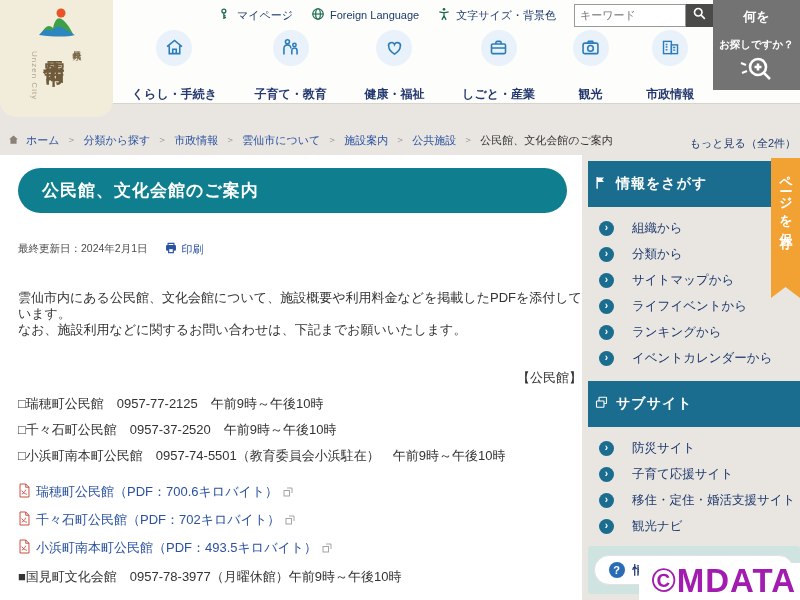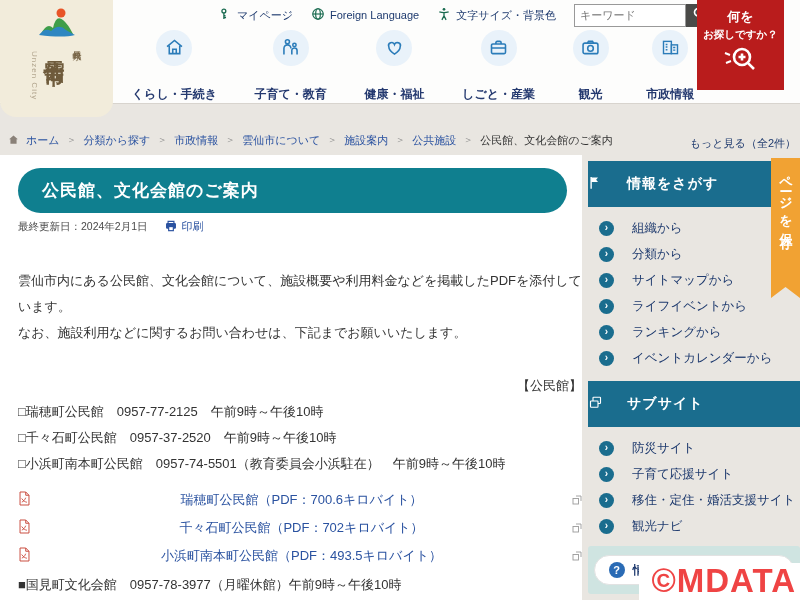--- a/index.html
+++ b/index.html
@@ -28,54 +28,54 @@
   .search-btn{width:27px;height:23px;background:#4a4a48;border:none;display:flex;align-items:center;
               justify-content:center;cursor:pointer;}
 
   .nav-bar{position:absolute;left:113px;top:30px;width:600px;height:72px;display:flex;
            justify-content:space-around;align-items:center;}
   .nav-item{display:flex;flex-direction:column;align-items:center;gap:20px;cursor:pointer;}
   .nav-ic{width:36px;height:36px;border-radius:50%;background:#e9f2fa;display:flex;
           align-items:center;justify-content:center;color:#2b7cb9;}
   .nav-label{font-size:12px;color:#24396f;font-weight:bold;white-space:nowrap;}
 
-  .promo{position:absolute;right:16px;top:0;width:87px;height:90px;background:#b91c1c;color:#fff;
+  .promo{position:absolute;right:0;top:0;width:87px;height:90px;background:#737373;color:#fff;
          display:flex;flex-direction:column;align-items:center;cursor:pointer;z-index:7;}
   .promo-l1{font-size:13px;font-weight:bold;margin-top:8px;}
-  .promo-l2{font-size:10.5px;font-weight:bold;margin-top:2px;white-space:nowrap;}
+  .promo-l2{font-size:10.5px;font-weight:bold;margin-top:12px;white-space:nowrap;}
   .promo-ic{margin-top:3px;}
 
   
   .breadcrumb{position:absolute;left:8px;top:130px;width:580px;height:20px;display:flex;
               align-items:center;gap:7px;font-size:11px;white-space:nowrap;}
   .bc-link{color:#2a52a0;cursor:pointer;}
   .bc-sep{color:#888;font-size:10px;}
   .bc-current{color:#333;}
 
   
   .main{position:absolute;left:0;top:155px;width:582px;height:445px;background:#fff;}
   .title-banner{margin:13px 15px 0 18px;height:45px;background:#0f7f8f;border-radius:26px;
                 display:flex;align-items:center;padding-left:24px;}
   .title-banner span{color:#fff;font-size:17px;font-weight:bold;letter-spacing:1px;}
-  .meta-row{margin:6px 0 0 18px;display:flex;align-items:center;gap:16px;}
+  .meta-row{margin:28px 0 0 18px;display:flex;align-items:center;gap:16px;}
   .updated{font-size:10.5px;color:#4a4a4a;}
-  .print-link{display:flex;gap:4px;font-size:11px;color:#2a52a0;cursor:pointer;}
-  .intro{margin:33px 0 0 18px;font-size:13px;color:#333;line-height:26px;}
+  .print-link{display:flex;align-items:center;gap:4px;font-size:11px;color:#2a52a0;cursor:pointer;}
+  .intro{margin:33px 0 0 18px;font-size:13px;color:#333;line-height:16px;}
   .sec-heading{margin:15px 0 0 18px;font-size:13px;color:#333;}
   .fac-row{margin:8px 0 0 18px;font-size:13px;color:#333;white-space:nowrap;}
   .pdf-list{margin-top:19px;}
-  .pdf-row{margin:0 0 12px 18px;height:16px;display:flex;align-items:center;gap:5px;justify-content:space-between;}
+  .pdf-row{margin:0 0 12px 18px;height:16px;display:flex;align-items:center;gap:5px;}
   .pdf-row a{font-size:13px;color:#2a52a0;cursor:pointer;text-decoration:none;}
   .bunka-head{margin-top:26px;}
 
   
   .sidebar{position:absolute;left:588px;top:128px;width:212px;height:472px;}
   .more-link{margin-top:8px;text-align:right;font-size:11px;color:#1e3a6e;padding-right:4px;cursor:pointer;}
   .sb-header{margin-top:10px;height:46px;background:#1a6d8e;display:flex;align-items:center;
-             gap:24px;padding-left:0;color:#fff;}
+             gap:7px;padding-left:6px;color:#fff;}
   .sb-header span{font-size:14px;font-weight:bold;letter-spacing:1px;}
   .sb-items{padding-top:8px;}
   .sb-item{height:26px;display:flex;align-items:center;gap:18px;padding-left:11px;cursor:pointer;}
   .sb-item span.lbl{font-size:12.5px;color:#1e3a6e;white-space:nowrap;}
   .chev{width:15px;height:15px;min-width:15px;border-radius:50%;background:#1a6d8e;color:#fff;
         display:flex;align-items:center;justify-content:center;font-size:10px;font-weight:bold;}
   .chev::before{content:"\203A";margin-top:-1px;}
   .help-box{margin-top:7px;height:48px;background:#cfe4e1;border-radius:3px;display:flex;
             align-items:center;justify-content:center;}
   .help-pill{background:#fff;border:1px solid #e2e2e2;border-radius:16px;height:30px;padding:0 14px;
@@ -84,21 +84,21 @@
   .qmark{width:16px;height:16px;min-width:16px;border-radius:50%;background:#2a6bb5;color:#fff;
          display:flex;align-items:center;justify-content:center;font-size:11px;font-weight:bold;}
   .qmark::before{content:"?";}
   .ribbon{position:absolute;top:30px;right:0;width:29px;height:140px;background:#f1a233;z-index:8;
           clip-path:polygon(0 0,100% 0,100% 100%,50% calc(100% - 11px),0 100%);
           display:flex;justify-content:center;padding-top:9px;box-sizing:border-box;cursor:pointer;}
   .ribbon span{writing-mode:vertical-rl;text-orientation:upright;color:#fff;font-size:13px;
                font-weight:bold;letter-spacing:3px;}
 
   
-  .watermark{position:absolute;right:0;bottom:0;background:#fff;color:#ef4444;font-size:33px;
+  .watermark{position:absolute;right:0;bottom:0;background:#fff;color:#a21caf;font-size:33px;
              font-weight:600;letter-spacing:1px;padding:1px 4px 3px 12px;z-index:20;line-height:1;}
 </style>
 </head>
 <body>
 
 <div class="page">
 
   <div class="header">
 
     <div class="utility-bar">

